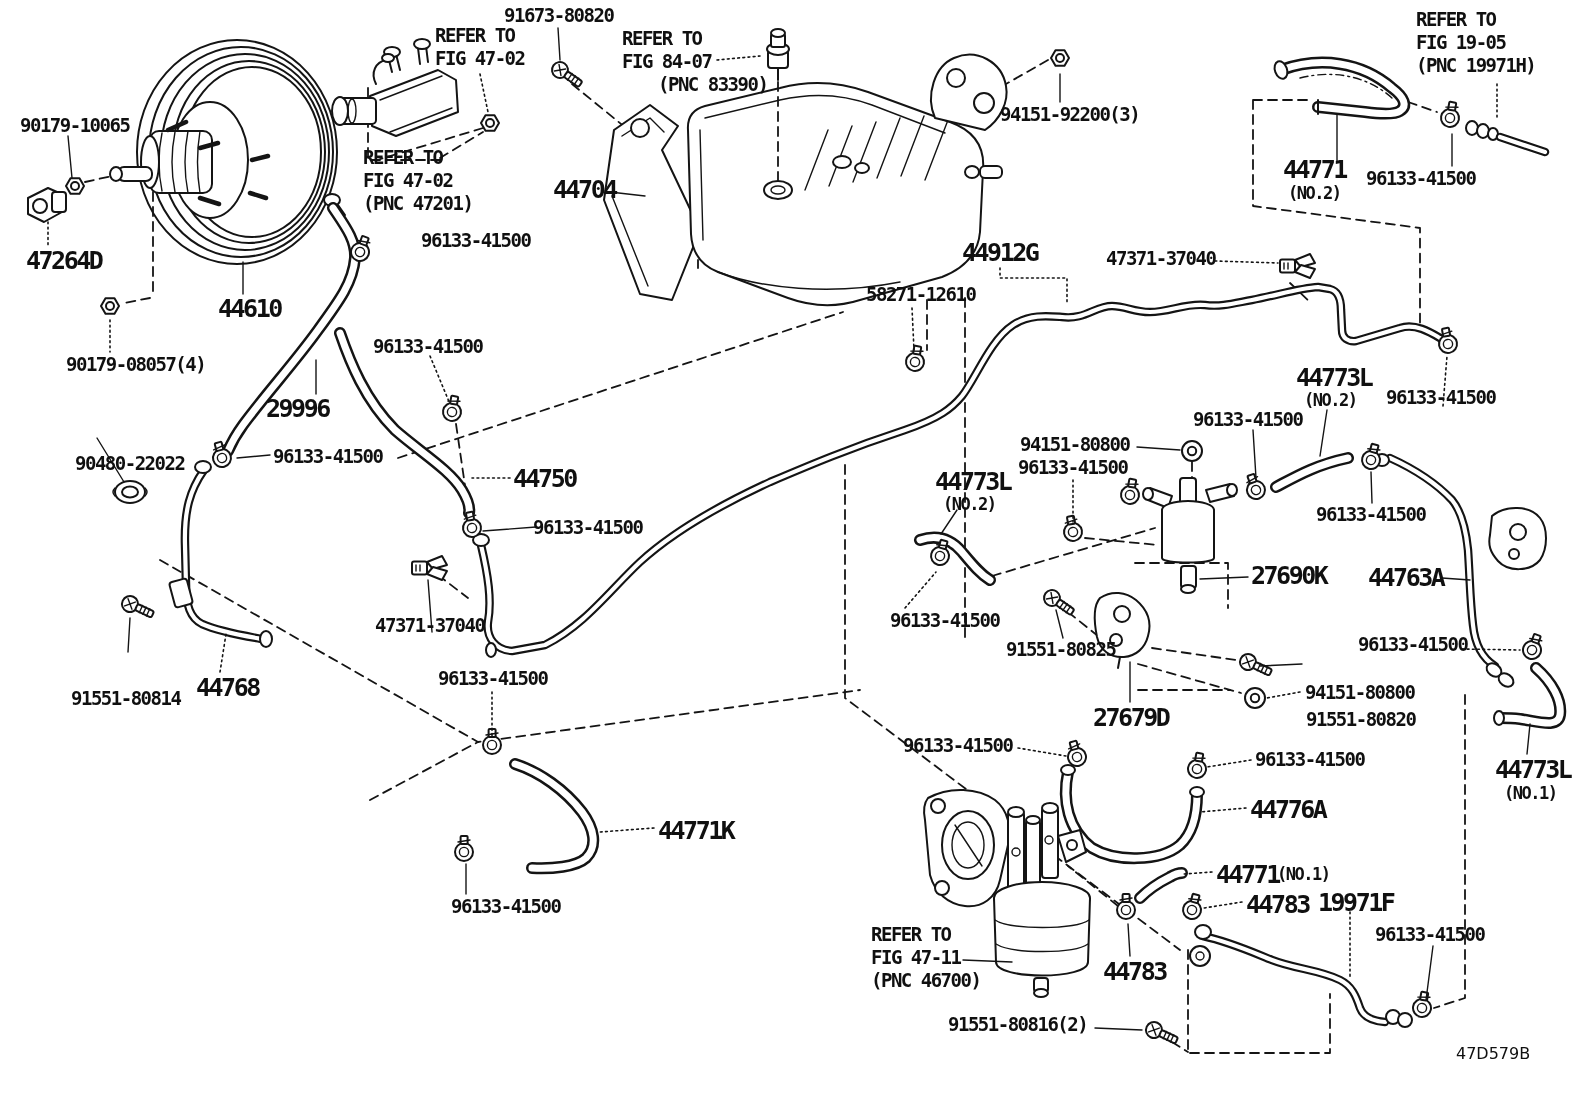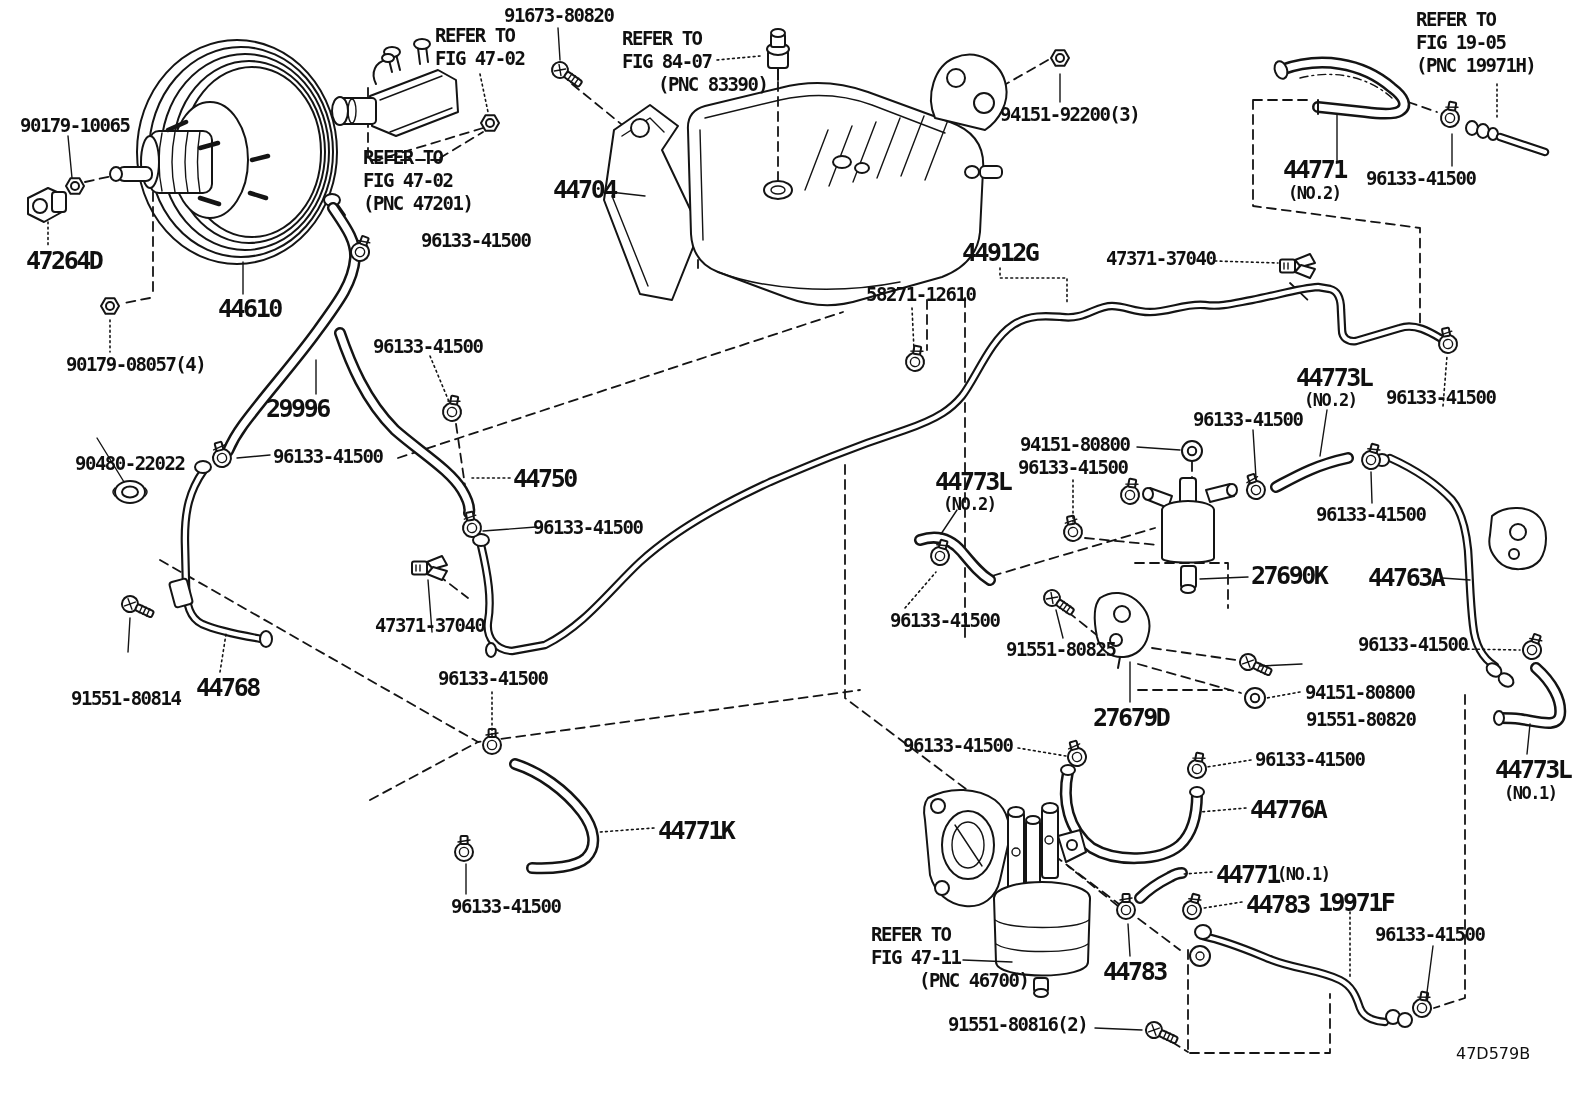--- a/index.html
+++ b/index.html
@@ -420,21 +420,21 @@
       <span class="lbl b" style="left: 1250px; top: 797px;">44776A</span>
       <span class="lbl b" style="left: 658px; top: 818px;">44771K</span>
       <span class="lbl s" style="left: 451px; top: 897px;">96133-41500</span>
       <span class="lbl b" style="left: 1216px; top: 862px;">44771</span>
       <span class="lbl u" style="left: 1277px; top: 866px;">(NO.1)</span>
       <span class="lbl b" style="left: 1246px; top: 892px;">44783</span>
       <span class="lbl b" style="left: 1318px; top: 890px;">19971F</span>
       <span class="lbl s" style="left: 1375px; top: 925px;">96133-41500</span>
       <span class="lbl s" style="left: 871px; top: 925px;">REFER TO</span>
       <span class="lbl s" style="left: 871px; top: 948px;">FIG 47-11</span>
-      <span class="lbl s" style="left: 871px; top: 971px; margin-left: 48px;">(PNC 46700)</span>
+      <span class="lbl s" style="left: 871px; top: 971px;">(PNC 46700)</span>
       <span class="lbl b" style="left: 1103px; top: 959px;">44783</span>
       <span class="lbl s" style="left: 948px; top: 1015px;">91551-80816(2)</span>
       <span class="lbl b" style="left: 1495px; top: 757px;">44773L</span>
       <span class="lbl u" style="left: 1504px; top: 785px;">(NO.1)</span>
     </div>
 
   <div class="lbl n" style="left:1456px;top:1046px">47D579B</div>
 </div>
 
 </body></html>

